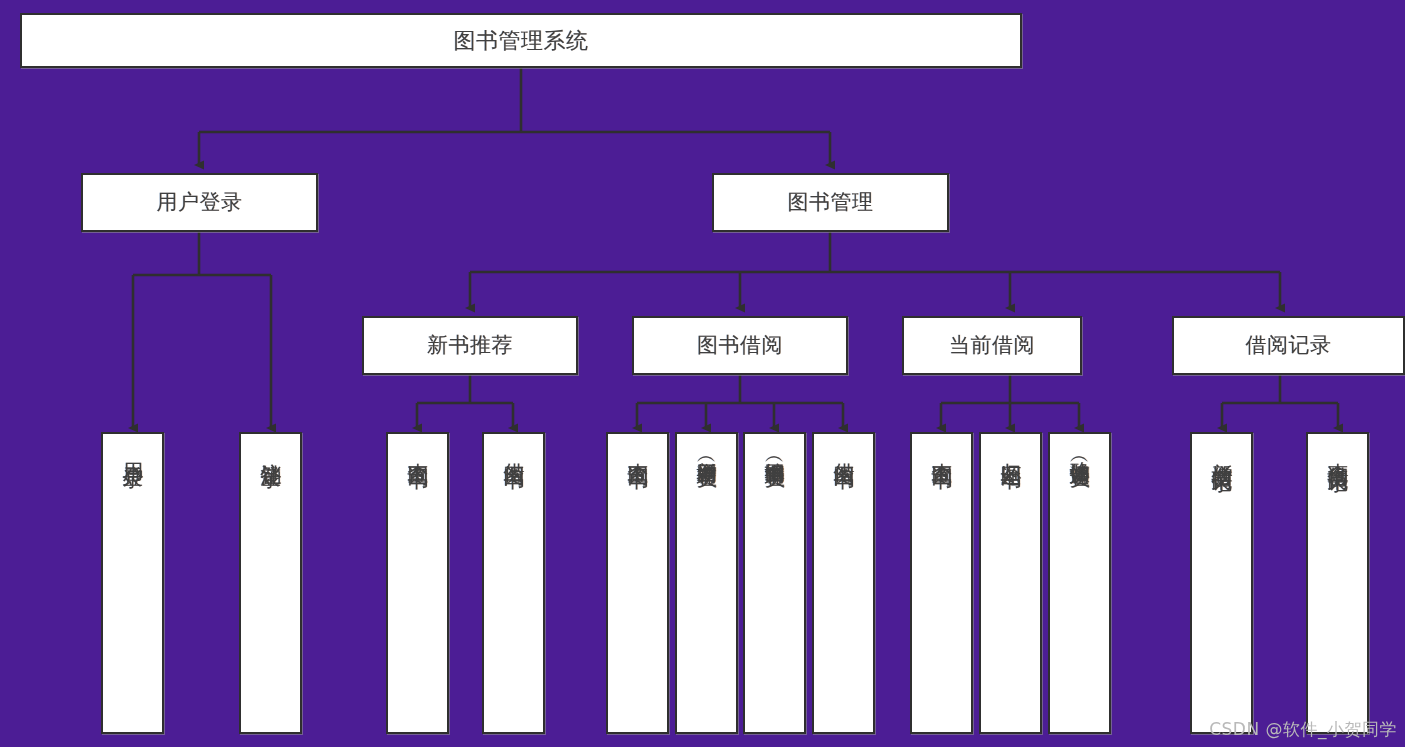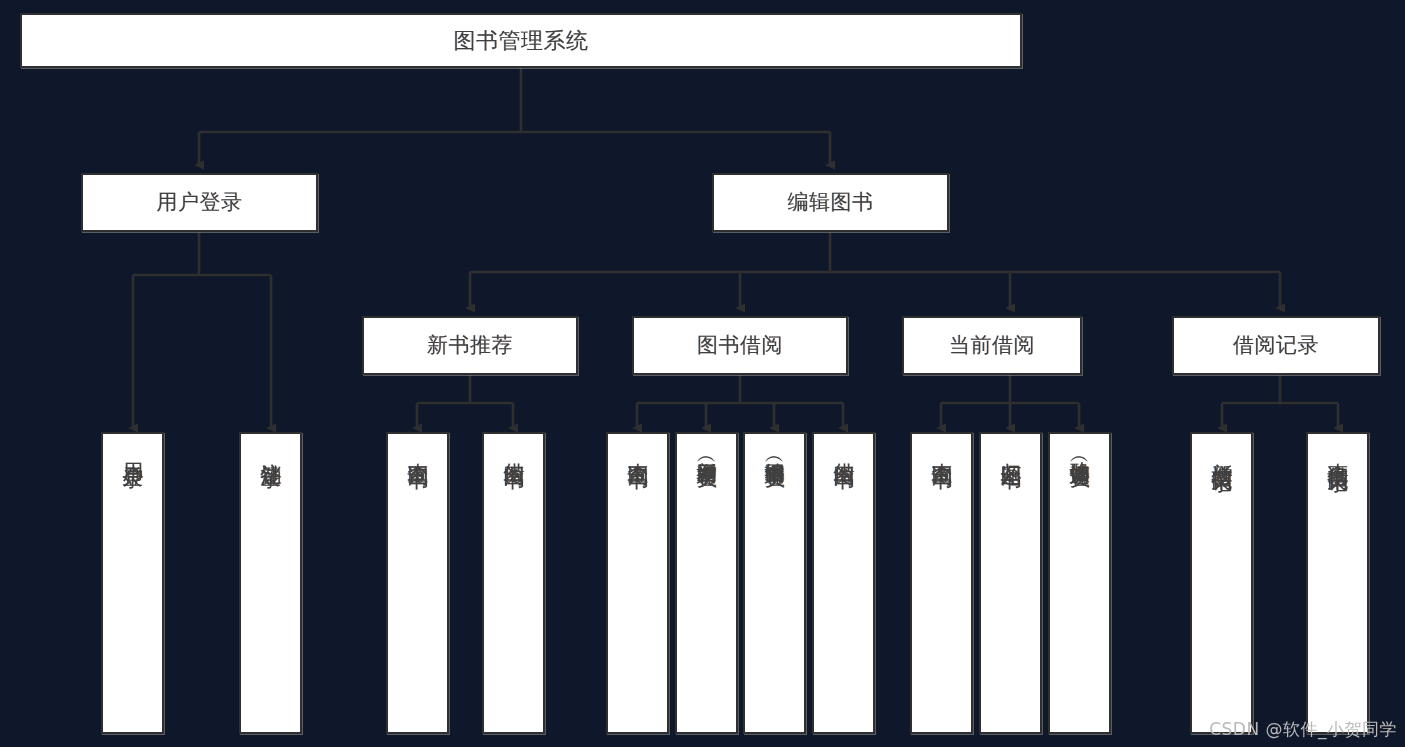--- a/index.html
+++ b/index.html
@@ -8,21 +8,21 @@
     background: #ffffff;
   }
   body {
     font-family: "DejaVu Sans", "Liberation Sans", sans-serif;
     color: #3a3a3a;
   }
   #canvas {
     position: relative;
     width: 1405px;
     height: 747px;
-    background: #0f172a;
+    background: #4c1d95;
     overflow: hidden;
   }
   svg.connectors {
     position: absolute;
     left: 0;
     top: 0;
     width: 1405px;
     height: 747px;
     pointer-events: none;
   }
@@ -129,33 +129,33 @@
   </svg>
 
   <div class="node root" style="left:20px; top:13px; width:1002px; height:55px;">
     <span class="label">图书管理系统</span>
   </div>
 
   <div class="node" style="left:81px; top:173px; width:237px; height:59px;">
     <span class="label">用户登录</span>
   </div>
   <div class="node" style="left:712px; top:173px; width:237px; height:59px;">
-    <span class="label">编辑图书</span>
+    <span class="label">图书管理</span>
   </div>
 
   <div class="node" style="left:632px; top:316px; width:216px; height:59px;">
     <span class="label">图书借阅</span>
   </div>
   <div class="node" style="left:362px; top:316px; width:216px; height:59px;">
     <span class="label">新书推荐</span>
   </div>
   <div class="node" style="left:902px; top:316px; width:180px; height:59px;">
     <span class="label">当前借阅</span>
   </div>
-  <div class="node" style="left:1172px; top:316px; width:208px; height:59px;">
+  <div class="node" style="left:1172px; top:316px; width:233px; height:59px;">
     <span class="label">借阅记录</span>
   </div>
 
   <div class="node leaf" style="left:101px; top:432px; width:63px; height:302px;">
     <span class="label">用户登录</span>
   </div>
   <div class="node leaf" style="left:239px; top:432px; width:63px; height:302px;">
     <span class="label">注销登录</span>
   </div>
 

